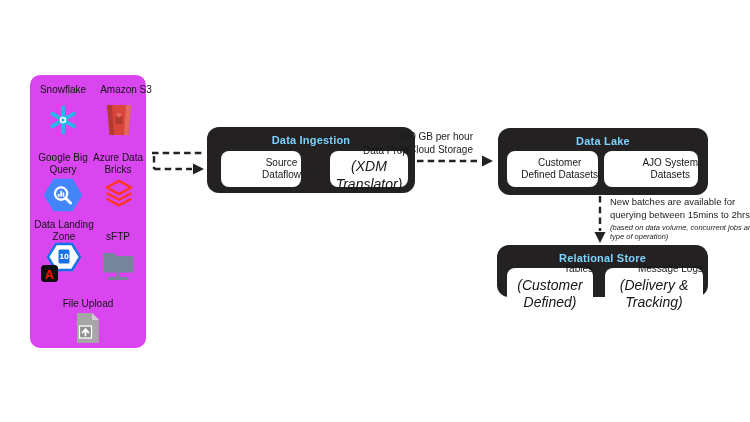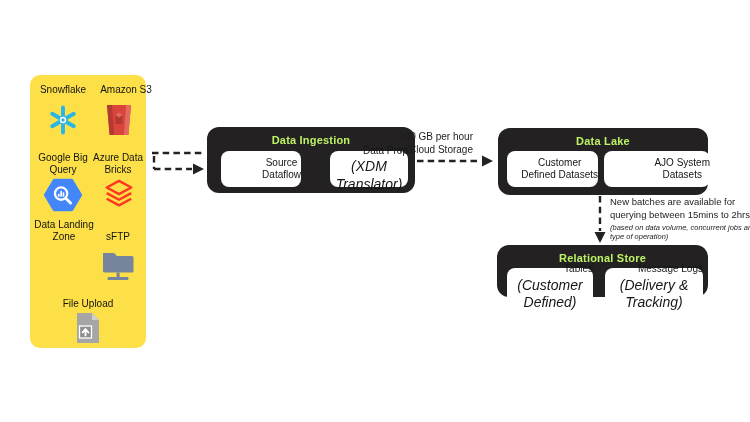--- a/index.html
+++ b/index.html
@@ -4,29 +4,29 @@
 <style>
   html,body{margin:0;padding:0;}
   body{
     width:750px;height:422px;position:relative;background:#ffffff;
     font-family:"Liberation Sans",sans-serif;color:#1c1c1c;overflow:hidden;
   }
   .pre{white-space:pre;}
   
   .sidebar{
     position:absolute;left:30px;top:75px;width:116px;height:273px;
-    background:#fde047;border-radius:10px;
+    background:#d946ef;border-radius:10px;
   }
   .side-label{
     position:absolute;font-size:10px;line-height:1.18;text-align:center;color:#131313;
   }
   .side-icon{position:absolute;display:flex;align-items:center;justify-content:center;}
   
   .blackbox{
-    position:absolute;background:#232122;border-radius:12px;color:#bef264;
+    position:absolute;background:#232122;border-radius:12px;color:#7dd3fc;
   }
   .bb-title{
     text-align:center;font-weight:bold;font-size:11px;padding-top:7px;letter-spacing:.2px;
   }
   .node{
     position:absolute;background:#ffffff;border-radius:8px;color:#161616;
     display:flex;flex-direction:column;align-items:flex-end;justify-content:center;
     text-align:center;font-size:10px;line-height:1.25;
   }
   .node .t{white-space:pre;}
@@ -97,20 +97,29 @@
         <polyline points="4,15 17,22 30,15"></polyline>
         <polyline points="4,21 17,28 30,21"></polyline>
       </g>
     </svg>
   </div>
 
   <div class="side-label pre" style="left:2px;top:144px;width:64px;">Data Landing
 Zone</div>
   <div class="side-label pre" style="left:60px;top:156px;width:56px;">sFTP</div>
 
+  <div class="side-icon" style="left:9px;top:166px;width:46px;height:44px;">
+    <svg width="46" height="44" viewBox="0 0 46 44">
+      <polygon points="17,3 33,3 41,16 33,29 17,29 9,16" fill="#ffffff" stroke="#1473e6" stroke-width="2.4" stroke-linejoin="round"></polygon>
+      <rect x="19.5" y="8.5" width="11" height="14" rx="1.5" fill="#1473e6"></rect>
+      <text x="25" y="17.5" font-size="7" font-weight="bold" fill="#ffffff" text-anchor="middle" font-family="DejaVu Sans, sans-serif">10</text>
+      <rect x="2" y="24" width="17" height="17" rx="3.5" fill="#0d0d0d"></rect>
+      <text x="10.5" y="37.5" font-size="11.5" font-weight="bold" fill="#eb1000" text-anchor="middle" font-family="DejaVu Sans, sans-serif">A</text>
+    </svg>
+  </div>
 
   <div class="side-icon" style="left:70px;top:171px;width:36px;height:38px;">
     <svg width="36" height="36" viewBox="0 0 36 36">
       <path d="M3 6 h11 l3 3 h15 a1.5 1.5 0 0 1 1.5 1.5 V24 a1.5 1.5 0 0 1 -1.5 1.5 H4.5 A1.5 1.5 0 0 1 3 24 Z" fill="#76859b"></path>
       <rect x="16.6" y="25.5" width="3" height="5" fill="#76859b"></rect>
       <rect x="7.5" y="30" width="21" height="3" rx="1.2" fill="#76859b"></rect>
     </svg>
   </div>
 
   <div class="side-label pre" style="left:0px;top:223px;width:116px;">File Upload</div>
@@ -140,21 +149,21 @@
 <div class="throughput pre">200 GB per hour
 w/Cloud Storage</div>
 
 <div class="blackbox" style="left:498px;top:128px;width:210px;height:67px;">
   <div class="bb-title">Data Lake</div>
 </div>
 <div class="node" style="left:507px;top:151px;width:91px;height:36px;">
   <span class="t">Customer
 Defined Datasets</span>
 </div>
-<div class="node" style="left:604px;top:151px;width:94px;height:36px;padding-left:12px;">
+<div class="node" style="left:604px;top:151px;width:94px;height:36px;">
   <span class="t">AJO System
 Datasets</span>
 </div>
 
 <div class="note">
   <div class="main pre">New batches are available for
 querying between 15mins to 2hrs</div>
   <div class="small pre">(based on data volume, concurrent jobs and
 type of operation)</div>
 </div>

